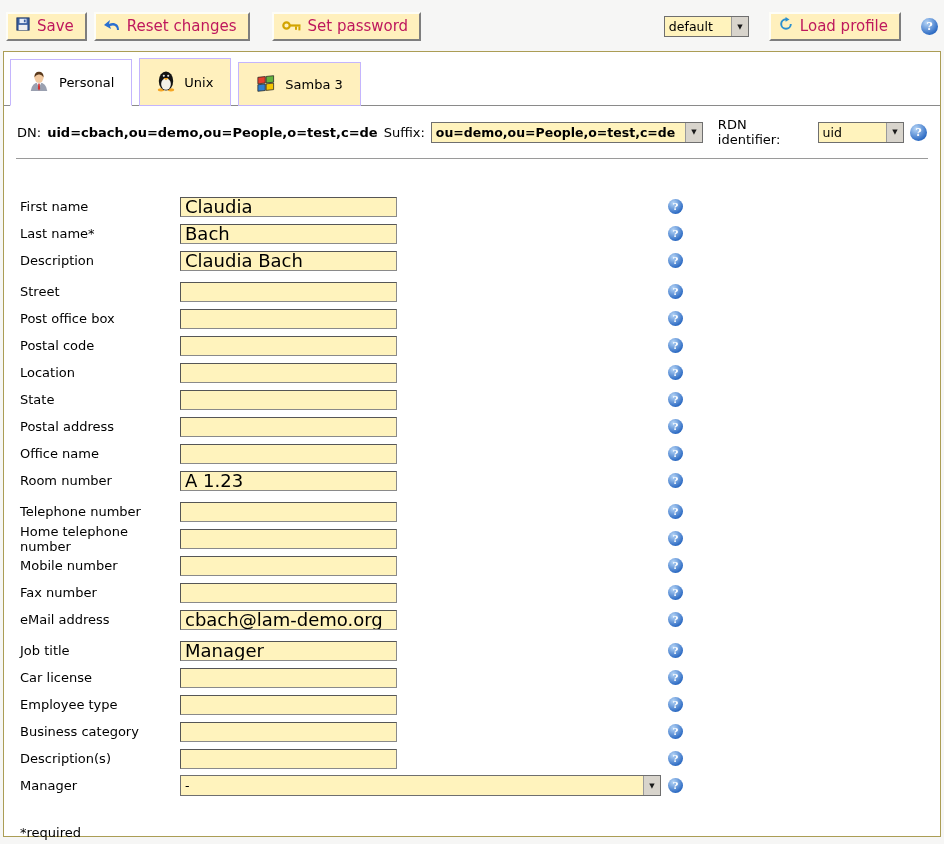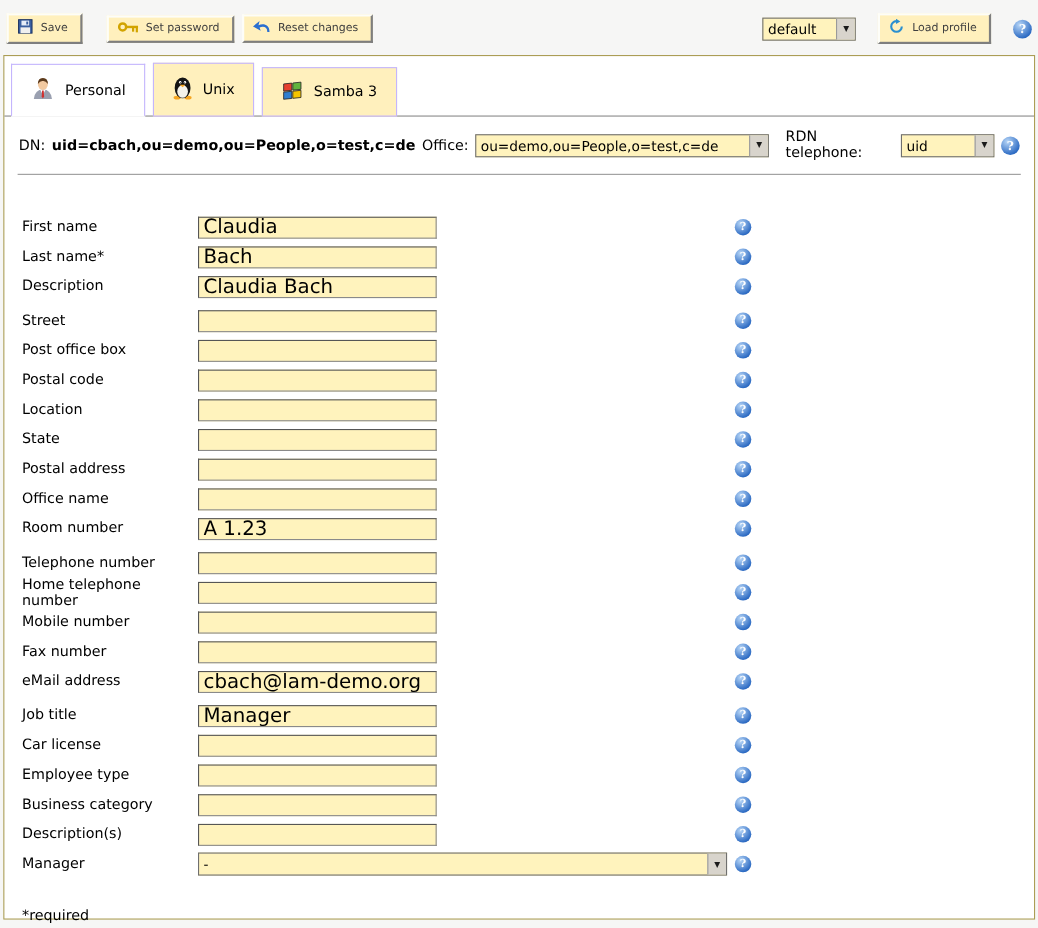--- a/index.html
+++ b/index.html
@@ -12,21 +12,21 @@
     overflow: hidden;
   }
 
   
   .toolbar { display: flex; align-items: center; gap: 7px; padding: 12px 6px 10px 6px; }
   .btn {
     display: inline-flex; align-items: center; gap: 7px;
     background: #fff0bd;
     border: 2px solid; border-color: #fdfdf8 #7e7e7e #7e7e7e #fdfdf8;
     padding: 3px 11px 4px 8px;
-    font-family: inherit; font-size: 10px; color: #404040;
+    font-family: inherit; font-size: 15px; color: #be185d;
     cursor: pointer; white-space: nowrap;
   }
   .btn-setpw { margin-left: 15px; }
   .toolbar-right { margin-left: auto; display: flex; align-items: center; gap: 20px; }
 
   
   .fake-select {
     display: inline-flex; align-items: stretch;
     background: #fff3bd;
     border: 1px solid #6f6f6f;
@@ -66,21 +66,21 @@
     border: 1px solid #c4b5fd;
     margin-right: 7px; margin-bottom: -1px;
     background: #fff0bd; cursor: pointer; font-size: 13px;
   }
   .tab.active { background: #fff; border-bottom-color: #fff; }
 
   
   .dn-bar { display: flex; align-items: center; padding: 11px 13px 9px 13px; gap: 6px; }
   .dn-value { font-weight: bold; }
   .suffix-label { margin-left: auto; }
-  .suffix-select { width: 277px; }
+  .suffix-select { width: 277px; font-weight: bold; }
   .rdn-label { margin-left: 9px; }
   .rdn-select { width: 88px; }
   .divider { border: none; border-top: 1px solid #9a9a9a; margin: 2px 12px 0 12px; }
 
   
   .form { padding: 34px 0 0 16px; }
   .field-row { display: flex; align-items: center; height: 27px; }
   .field-row.group-gap { margin-top: 4px; }
   .field-label { width: 160px; min-width: 160px; }
   .field-wrap { width: 488px; min-width: 488px; display: inline-flex; }
@@ -110,39 +110,39 @@
       <svg width="14" height="14" viewBox="0 0 16 16">
         <rect x="1" y="1" width="14" height="14" fill="#3a5fa0" stroke="#1a3060"></rect>
         <rect x="4" y="2" width="8" height="5" fill="#e6edf8"></rect>
         <rect x="9" y="3" width="2" height="3" fill="#3a5fa0"></rect>
         <rect x="3" y="9" width="10" height="6" fill="#efefef"></rect>
       </svg>
     </span>
     <span>Save</span>
   </button>
 
+  <button class="btn">
+    <span>
+      <svg width="16" height="12" viewBox="0 0 16 12">
+        <path d="M15 11 C15 4 9 3 5 5 L6 1 L0 6 L7 10 L6 7 C10 5.5 13 7 13 11 Z" fill="#2a6fd0"></path>
+      </svg>
+    </span>
+    <span>Reset changes</span>
+  </button>
+
   <button class="btn btn-setpw">
     <span>
       <svg width="19" height="11" viewBox="0 0 19 11">
         <circle cx="4.5" cy="5.5" r="3.2" fill="none" stroke="#d2a400" stroke-width="2.2"></circle>
         <rect x="8" y="4.4" width="10.5" height="2.2" fill="#d2a400"></rect>
         <rect x="13" y="6.4" width="2" height="3.4" fill="#d2a400"></rect>
         <rect x="16.4" y="6.4" width="2" height="4" fill="#d2a400"></rect>
       </svg>
     </span>
     <span>Set password</span>
-  </button>
-
-  <button class="btn">
-    <span>
-      <svg width="16" height="12" viewBox="0 0 16 12">
-        <path d="M15 11 C15 4 9 3 5 5 L6 1 L0 6 L7 10 L6 7 C10 5.5 13 7 13 11 Z" fill="#2a6fd0"></path>
-      </svg>
-    </span>
-    <span>Reset changes</span>
   </button>
 
   <div class="toolbar-right">
     <div class="fake-select profile-select">
       <span class="sel-text">default</span>
       <span class="sel-arrow">▼</span>
     </div>
     <button class="btn">
       <span>
         <svg width="14" height="14" viewBox="0 0 16 16">
@@ -198,26 +198,26 @@
           </g>
         </svg>
       </span>
       <span>Samba 3</span>
     </div>
   </div>
 
   <div class="dn-bar">
     <span>DN:</span>
     <span class="dn-value">uid=cbach,ou=demo,ou=People,o=test,c=de</span>
-    <span class="suffix-label">Office:</span>
+    <span class="suffix-label">Suffix:</span>
     <div class="fake-select suffix-select">
       <span class="sel-text">ou=demo,ou=People,o=test,c=de</span>
       <span class="sel-arrow">▼</span>
     </div>
-    <span class="rdn-label">RDN telephone:</span>
+    <span class="rdn-label">RDN identifier:</span>
     <div class="fake-select rdn-select">
       <span class="sel-text">uid</span>
       <span class="sel-arrow">▼</span>
     </div>
     <span class="help-icon big">?</span>
   </div>
   <hr class="divider">
 
   <div class="form">
       <div class="field-row">

